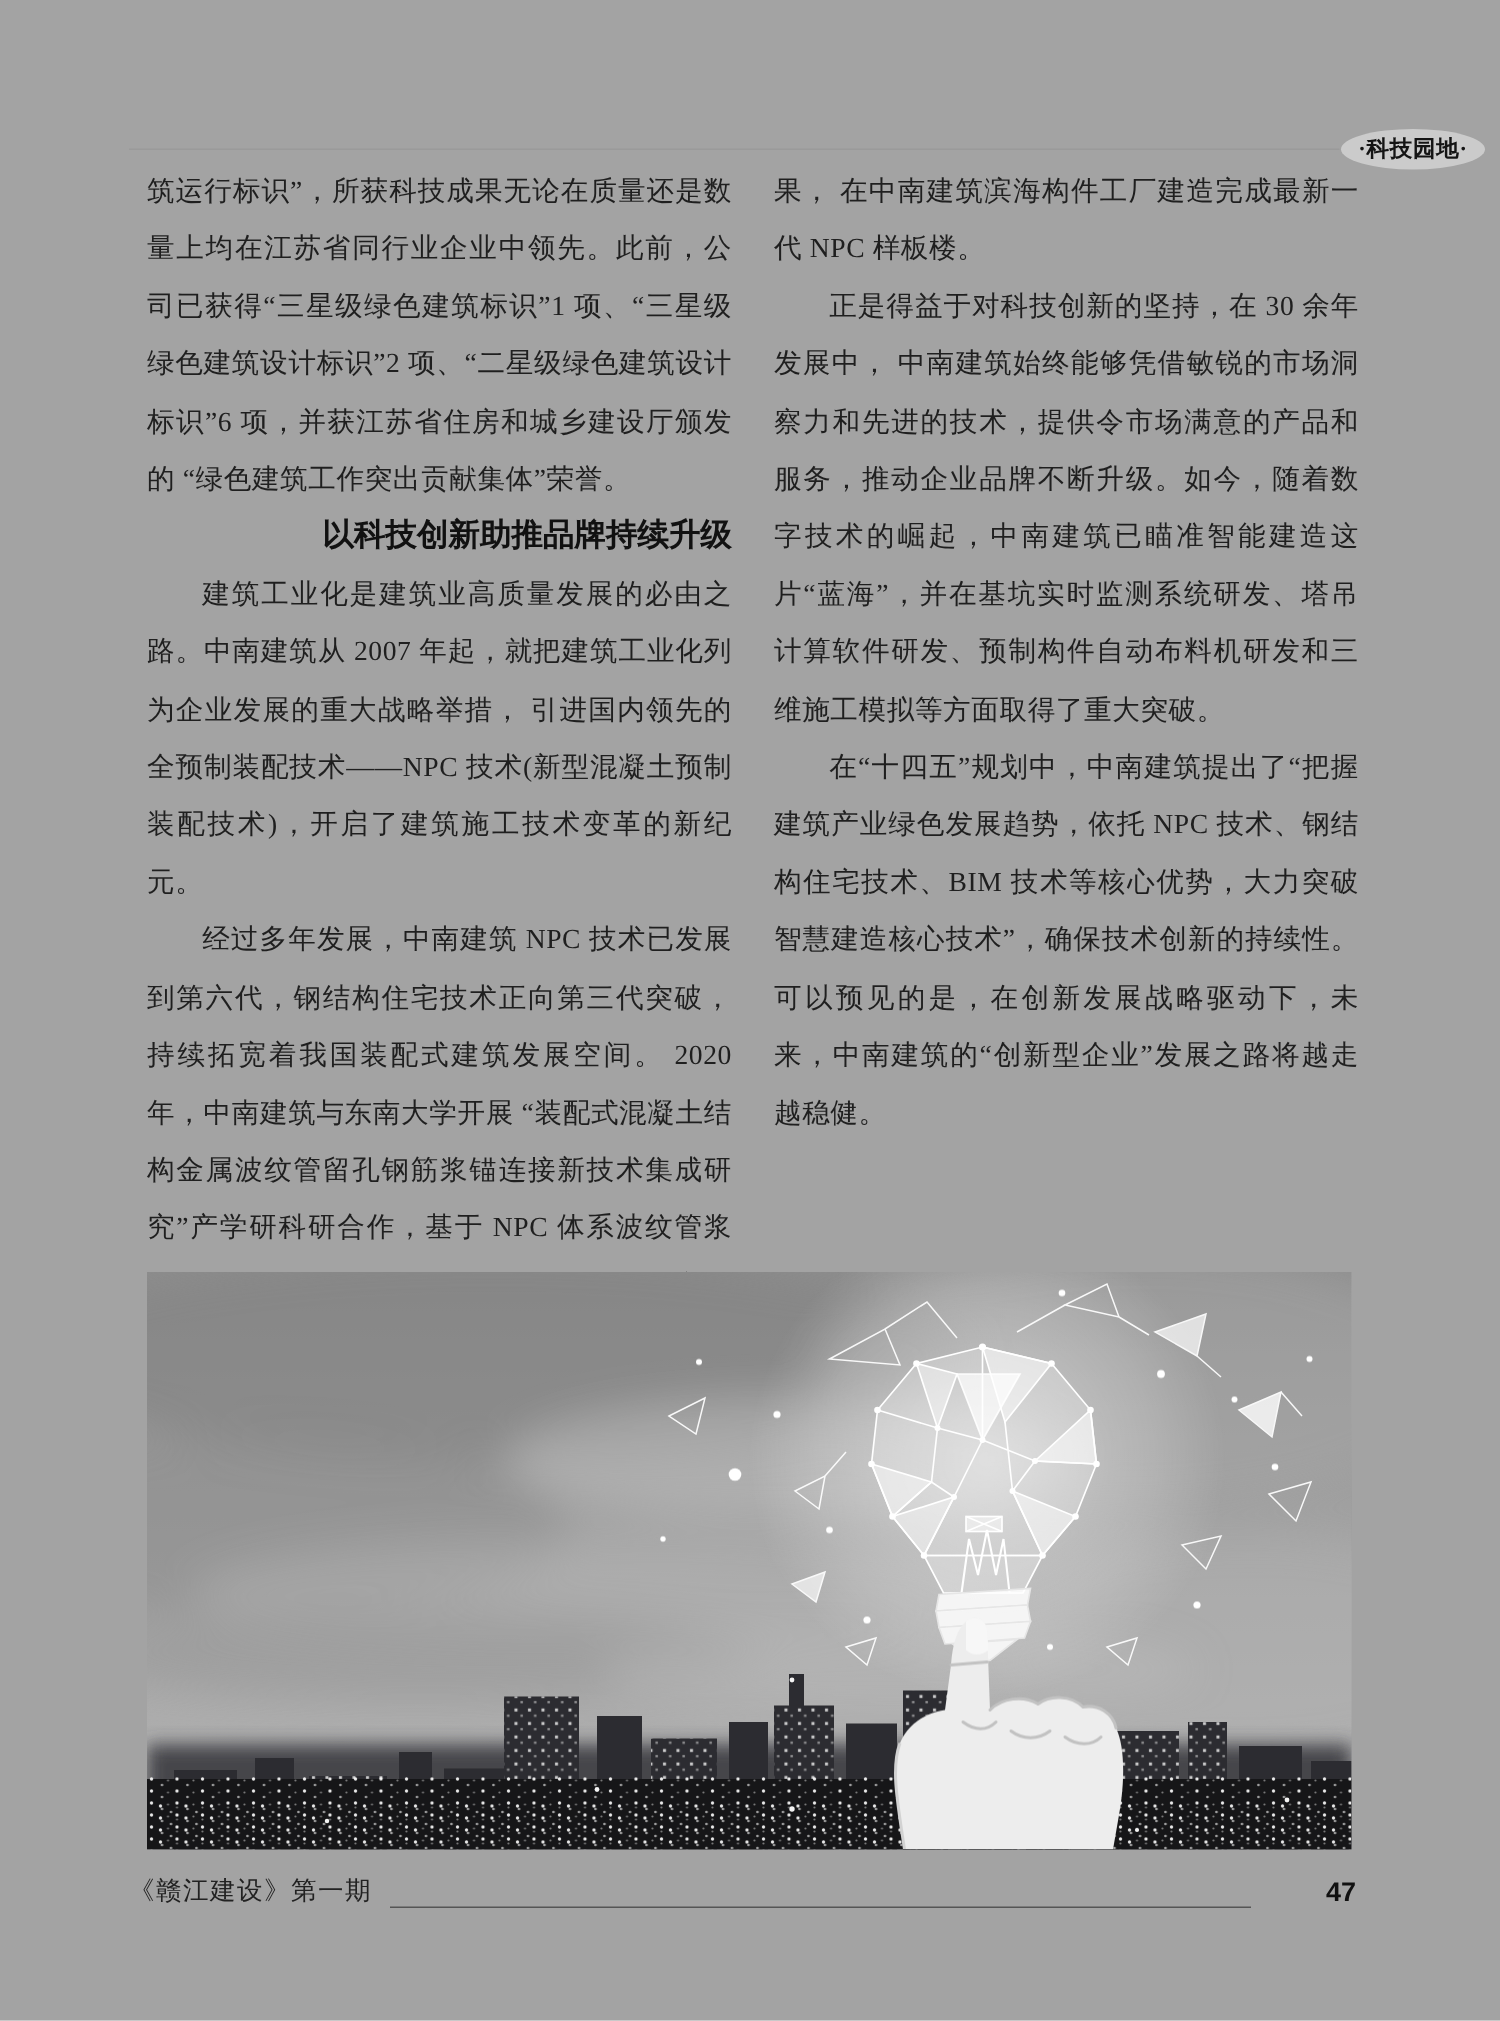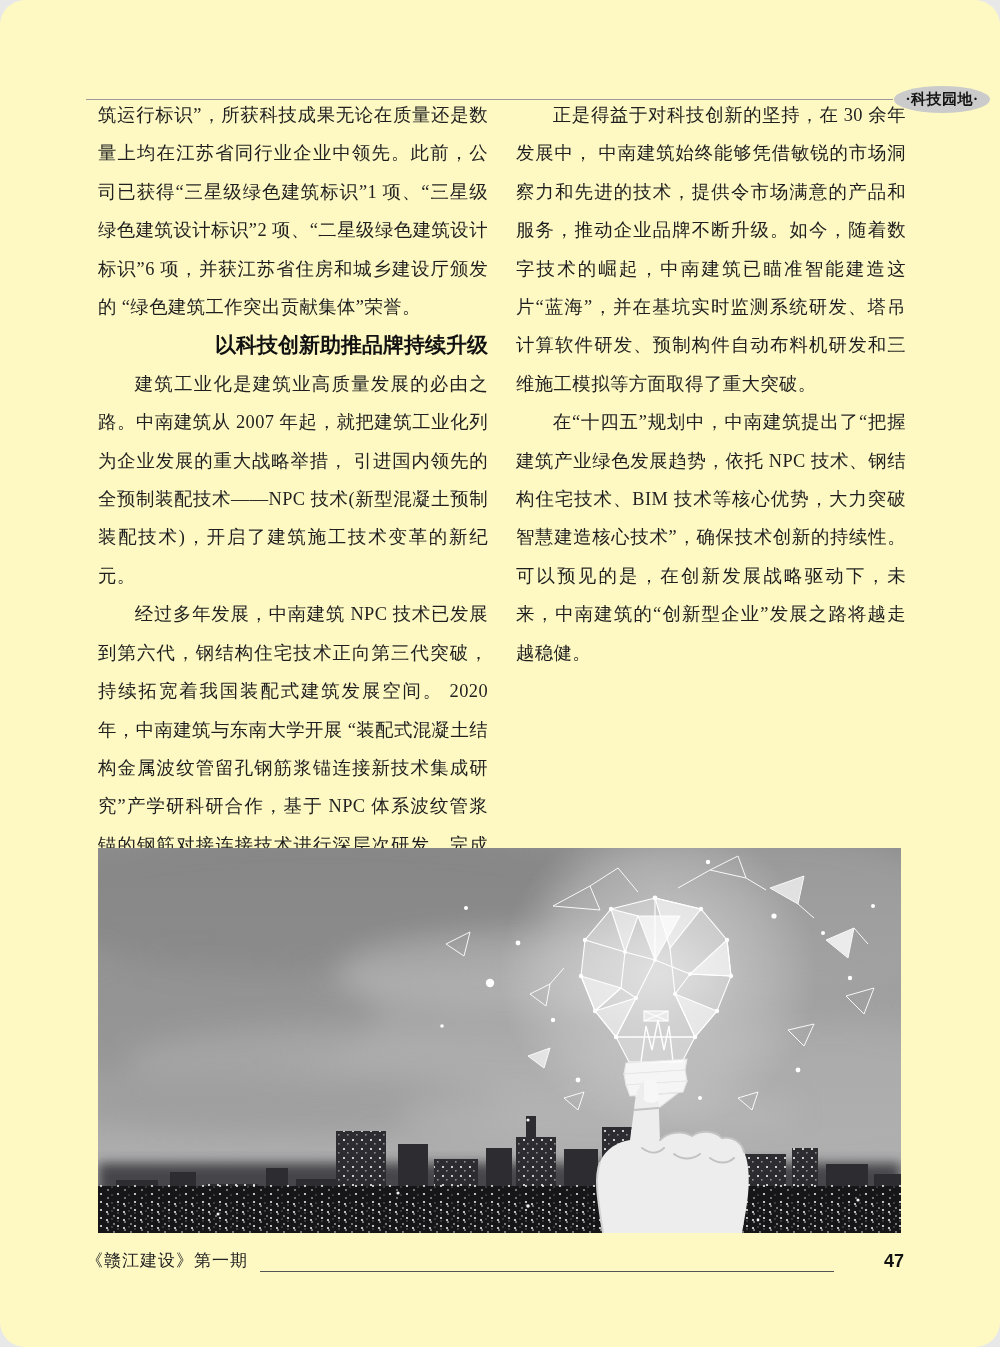--- a/index.html
+++ b/index.html
@@ -1,39 +1,38 @@
 <!DOCTYPE html>
 <html><head>
 <meta charset="utf-8">
 <style>
   html,body{margin:0;padding:0;background:#e8e8e8;}
   .page{
     position:relative;
     width:1000px;height:1347px;
     margin:0 auto;
-    background:#fef9c3;
+    background:#a3a3a3;
     font-family:"Liberation Serif","DejaVu Serif",serif;
     color:#1f1f1f;
     overflow:hidden;
-    border-radius:25px;
   }
   
   .top-rule{
     position:absolute;left:86px;top:99px;width:807px;height:0;
     border-top:1.5px solid #9a9a9a;
   }
   .badge{
     position:absolute;left:894px;top:86px;width:96px;height:27px;
     background:#cbcbcb;border-radius:50%;
     display:flex;align-items:center;justify-content:center;
     font-size:15px;font-weight:bold;color:#141414;letter-spacing:0.5px;
   }
   
   .columns{
-    position:absolute;left:98px;top:96px;width:808px;
+    position:absolute;left:98px;top:108px;width:808px;
     display:flex;gap:28px;
   }
   .col{width:390px;}
   .para{
     font-size:18.4px;line-height:38.4px;letter-spacing:0.4px;
     text-align:justify;text-justify:inter-character;
     word-break:break-all;
   }
   .para.indent{text-indent:2em;}
   .col-heading{
@@ -74,20 +73,21 @@
   </div>
 
   <div class="columns">
     <div class="col" id="col-left">
         <div class="para">筑运行标识”，所获科技成果无论在质量还是数量上均在江苏省同行业企业中领先。此前，公司已获得“三星级绿色建筑标识”1 项、“三星级绿色建筑设计标识”2 项、“二星级绿色建筑设计标识”6 项，并获江苏省住房和城乡建设厅颁发的 “绿色建筑工作突出贡献集体”荣誉。</div>
         <div class="col-heading">以科技创新助推品牌持续升级</div>
         <div class="para indent">建筑工业化是建筑业高质量发展的必由之路。中南建筑从 2007 年起，就把建筑工业化列为企业发展的重大战略举措， 引进国内领先的全预制装配技术——NPC 技术(新型混凝土预制装配技术)，开启了建筑施工技术变革的新纪元。</div>
         <div class="para indent">经过多年发展，中南建筑 NPC 技术已发展到第六代，钢结构住宅技术正向第三代突破，持续拓宽着我国装配式建筑发展空间。 2020 年，中南建筑与东南大学开展 “装配式混凝土结构金属波纹管留孔钢筋浆锚连接新技术集成研究”产学研科研合作，基于 NPC 体系波纹管浆锚的钢筋对接连接技术进行深层次研发，完成了结构试验；主持开展江苏省科技厅重点研发计划项目——“装配式框架耗能型预应力干式连接节点的设计与高效施工关键技术研究”，完成理论分析与试验研究， 取得了系列阶段性研究成果； 集成多项国内外最前沿装配理念与技术， 结合 NPC 体系波纹管浆锚钢筋对接连接技术阶段性成</div>
       </div>
     <div class="col" id="col-right">
+        <div class="para">果， 在中南建筑滨海构件工厂建造完成最新一代 NPC 样板楼。</div>
         <div class="para indent">正是得益于对科技创新的坚持，在 30 余年发展中， 中南建筑始终能够凭借敏锐的市场洞察力和先进的技术，提供令市场满意的产品和服务，推动企业品牌不断升级。如今，随着数字技术的崛起，中南建筑已瞄准智能建造这片“蓝海”，并在基坑实时监测系统研发、塔吊计算软件研发、预制构件自动布料机研发和三维施工模拟等方面取得了重大突破。</div>
         <div class="para indent">在“十四五”规划中，中南建筑提出了“把握建筑产业绿色发展趋势，依托 NPC 技术、钢结构住宅技术、BIM 技术等核心优势，大力突破智慧建造核心技术”，确保技术创新的持续性。可以预见的是，在创新发展战略驱动下，未来，中南建筑的“创新型企业”发展之路将越走越稳健。</div>
       </div>
   </div>
 
   <div class="photo">
     <svg width="803" height="385" viewBox="0 0 803 385" xmlns="http://www.w3.org/2000/svg">
       <defs>
         <linearGradient id="sky" x1="0" y1="0" x2="0" y2="1">
           <stop offset="0" stop-color="#8f8f8f"></stop>

